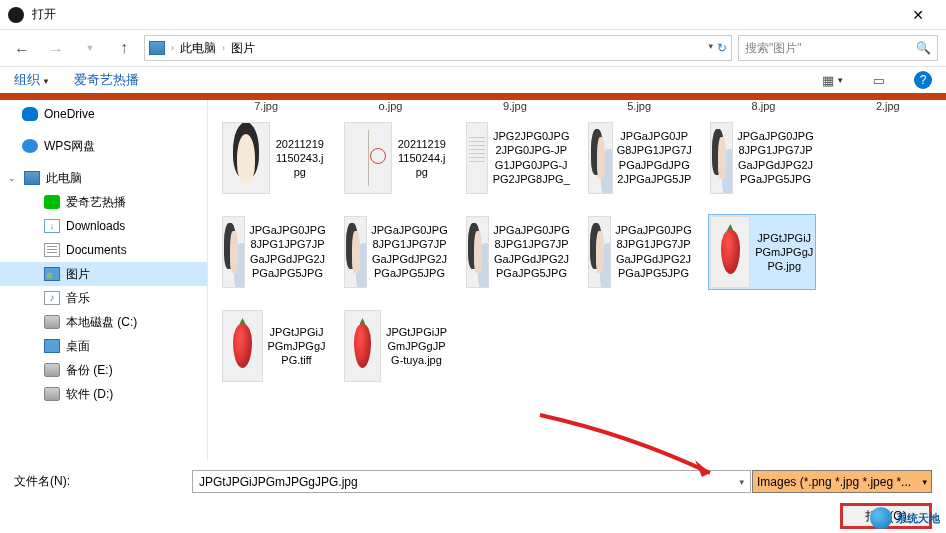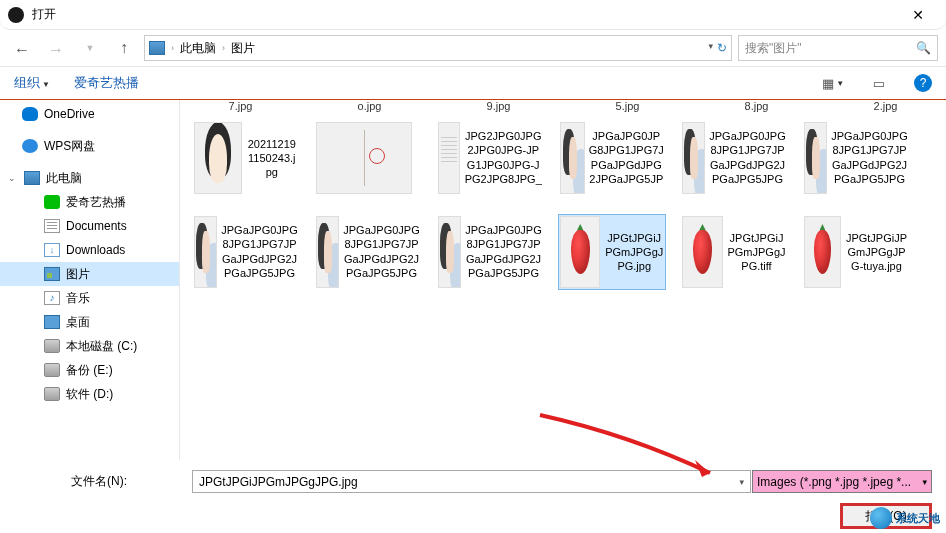--- a/index.html
+++ b/index.html
@@ -1,40 +1,40 @@
 <!DOCTYPE html>
 <html><head>
 <meta charset="utf-8">
 <style>
 * { margin: 0; padding: 0; box-sizing: border-box; font-family: "Microsoft YaHei", "Segoe UI", sans-serif; }
 body { width: 946px; height: 533px; background: #fff; position: relative; overflow: hidden; }
 
-.titlebar { height: 30px; display: flex; align-items: center; padding: 0 8px; border-bottom: 1px solid #e5e5e5; border-radius: 10px; }
+.titlebar { height: 30px; display: flex; align-items: center; padding: 0 8px; border-bottom: 1px solid #e5e5e5; }
 .titlebar .app-icon { width: 16px; height: 16px; background: #1a1a1a; border-radius: 50%; margin-right: 8px; }
 .titlebar .title { font-size: 12px; flex: 1; }
 .titlebar .close { width: 40px; text-align: center; font-size: 14px; cursor: pointer; }
 
 .navbar { height: 36px; display: flex; align-items: center; padding: 4px 8px; gap: 6px; }
 .nav-btn { width: 28px; height: 26px; display: flex; align-items: center; justify-content: center; cursor: pointer; color: #555; }
 .nav-btn.disabled { color: #bbb; }
 .addr-bar { flex: 1; height: 26px; border: 1px solid #ccc; display: flex; align-items: center; padding: 0 4px; gap: 6px; font-size: 12px; }
 .addr-bar .pc-icon { width: 16px; height: 14px; background: linear-gradient(#5aa0d8,#3a7fb5); border: 1px solid #2a6fa5; }
 .addr-chev { color: #888; font-size: 9px; }
 .addr-drop { margin-left: auto; display: flex; gap: 4px; }
 .search-box { width: 200px; height: 26px; border: 1px solid #ccc; display: flex; align-items: center; padding: 0 6px; font-size: 12px; color: #888; }
 .search-box .mag { margin-left: auto; color: #666; }
 
-.toolbar { height: 34px; display: flex; align-items: center; padding: 0 14px; gap: 24px; border-top: 1px solid #e5e5e5; border-bottom: 1px solid #c2410c; font-size: 13px; color: #1a5fb4; }
+.toolbar { height: 34px; display: flex; align-items: center; padding: 0 14px; gap: 24px; border-top: 1px solid #e5e5e5; border-bottom: 7px solid #c2410c; font-size: 13px; color: #1a5fb4; }
 .toolbar .spacer { flex: 1; }
 .toolbar .tool-icon { width: 22px; height: 18px; color: #555; display: flex; align-items: center; justify-content: center; cursor: pointer; }
 .toolbar .drop { font-size: 8px; margin-left: 2px; color: #333; }
 .help-icon { width: 18px; height: 18px; border-radius: 50%; background: #0078d4; color: #fff; font-size: 12px; display: flex; align-items: center; justify-content: center; }
 
 .main { display: flex; height: 360px; }
-.sidebar { width: 180px; border-right: 1px solid #e8e8e8; overflow-y: auto; padding: 2px 0; font-size: 12px; }
+.sidebar { width: 208px; border-right: 1px solid #e8e8e8; overflow-y: auto; padding: 2px 0; font-size: 12px; }
 .tree-item { display: flex; align-items: center; height: 24px; padding-left: 22px; gap: 6px; cursor: pointer; }
 .tree-item.selected { background: #cde8ff; }
 .tree-item.child { padding-left: 44px; }
 .tree-item .exp { width: 10px; font-size: 9px; color: #666; margin-left: -14px; }
 .ico { width: 16px; height: 14px; flex-shrink: 0; }
 .ico-cloud { background: #0078d4; border-radius: 40% 40% 30% 30%; }
 .ico-wps { background: #2a8ae0; border-radius: 50%; }
 .ico-pc { background: linear-gradient(#5aa0d8,#3a7fb5); border: 1px solid #2a6fa5; }
 .ico-iqy { background: #00be06; border-radius: 3px; }
 .ico-doc { background: #fff; border: 1px solid #999; position: relative; }
@@ -66,23 +66,23 @@
 .img-text { background: #fafafa; position: relative; }
 .img-text::after { content: ""; position: absolute; left: 10%; right: 10%; top: 20%; height: 1px; background: #ccc; box-shadow: 0 4px #ccc,0 8px #ccc,0 12px #ccc,0 16px #ccc,0 20px #ccc,0 24px #ccc; }
 .img-boy { background: linear-gradient(160deg,#d8e8f0 0%,#b8d8e8 100%); position: relative; }
 .img-boy::after { content: ""; position: absolute; left: 35%; top: 20%; width: 35%; height: 60%; background: #f0d8c8; border-radius: 40% 40% 30% 30%; box-shadow: -4px -6px 0 2px #3a3a3a, 8px 16px 0 4px #c8d8e8; }
 .img-straw { background: #fff; position: relative; }
 .img-straw::after { content: ""; position: absolute; left: 25%; top: 18%; width: 50%; height: 64%; background: radial-gradient(ellipse at 40% 30%, #ff5050, #d02020); border-radius: 50% 50% 55% 55% / 45% 45% 65% 65%; box-shadow: inset -4px -4px 8px rgba(0,0,0,.2); }
 .img-straw::before { content: ""; position: absolute; left: 42%; top: 10%; width: 16%; height: 14%; background: #3a8a3a; clip-path: polygon(50% 0,100% 60%,75% 100%,25% 100%,0 60%); }
 
 .bottom { padding: 10px 14px 14px 14px; }
 .fname-row { display: flex; align-items: center; gap: 8px; font-size: 12px; margin-bottom: 10px; }
-.fname-row label { width: 170px; text-align: center; }
+.fname-row label { width: 170px; text-align: left; }
 .fname-row input { flex: 1; height: 23px; border: 1px solid #aaa; padding: 0 6px; font-size: 12px; }
-.fname-row .filter { width: 180px; height: 23px; border: 1px solid #7a7a7a; font-size: 12px; padding: 0 4px; display: flex; align-items: center; background: #f9a8d4; cursor: pointer; }
+.fname-row .filter { width: 180px; height: 23px; border: 1px solid #7a7a7a; font-size: 12px; padding: 0 4px; display: flex; align-items: center; background: #fdba74; cursor: pointer; }
 .fname-row .filter span:last-child { margin-left: auto; font-size: 9px; }
 .btn-row { display: flex; justify-content: flex-end; gap: 8px; }
 .btn { width: 92px; height: 26px; border: 1px solid #999; background: #f0f0f0; font-size: 12px; cursor: pointer; display: flex; align-items: center; justify-content: center; }
 .btn.primary { border: 3px solid #d03030; }
 
 .arrow { position: absolute; left: 530px; top: 405px; width: 200px; height: 80px; pointer-events: none; }
 
 .watermark { position: absolute; right: 6px; bottom: 4px; display: flex; align-items: center; gap: 4px; font-size: 11px; font-weight: bold; color: #0a5a9a; }
 .watermark .globe { width: 22px; height: 22px; border-radius: 50%; background: radial-gradient(circle at 35% 35%, #60c0f0, #1078c0); position: relative; }
 </style>
@@ -141,42 +141,42 @@
     <div class="tree-item">
         <span class="exp">⌄</span>
         <span class="ico ico-pc"></span>
         <span>此电脑</span>
       </div>
     <div class="tree-item child">
         <span class="ico ico-iqy"></span>
         <span>爱奇艺热播</span>
       </div>
     <div class="tree-item child">
+        <span class="ico ico-dl"></span>
+        <span>Downloads</span>
+      </div>
+    <div class="tree-item child">
         <span class="ico ico-doc"></span>
         <span>Documents</span>
-      </div>
-    <div class="tree-item child">
-        <span class="ico ico-dl"></span>
-        <span>Downloads</span>
       </div>
     <div class="tree-item child selected">
         <span class="ico ico-pic"></span>
         <span>图片</span>
       </div>
     <div class="tree-item child">
         <span class="ico ico-mus"></span>
         <span>音乐</span>
       </div>
     <div class="tree-item child">
+        <span class="ico ico-drv"></span>
+        <span>本地磁盘 (C:)</span>
+      </div>
+    <div class="tree-item child">
         <span class="ico ico-desk"></span>
         <span>桌面</span>
-      </div>
-    <div class="tree-item child">
-        <span class="ico ico-drv"></span>
-        <span>本地磁盘 (C:)</span>
       </div>
     <div class="tree-item child">
         <span class="ico ico-drv"></span>
         <span>备份 (E:)</span>
       </div>
     <div class="tree-item child">
         <span class="ico ico-drv"></span>
         <span>软件 (D:)</span>
       </div>
   </div>
@@ -190,20 +190,21 @@
         <div>8.jpg</div>
         <div>2.jpg</div>
       </div>
     <div class="grid" id="grid">
         <div class="thumb">
           <div class="img img-girl"></div>
           <div class="cap">202112191150243.jpg</div>
         </div>
         <div class="thumb">
           <div class="img img-book"></div>
+          <div class="cap">202112191150244.jpg</div>
         </div>
         <div class="thumb">
           <div class="img img-text"></div>
           <div class="cap">JPG2JPG0JPG2JPG0JPG-JPG1JPG0JPG-JPG2JPG8JPG_JPG1JPG...</div>
         </div>
         <div class="thumb">
           <div class="img img-boy"></div>
           <div class="cap">JPGaJPG0JPG8JPG1JPG7JPGaJPGdJPG2JPGaJPG5JPG.jpg</div>
         </div>
         <div class="thumb">

